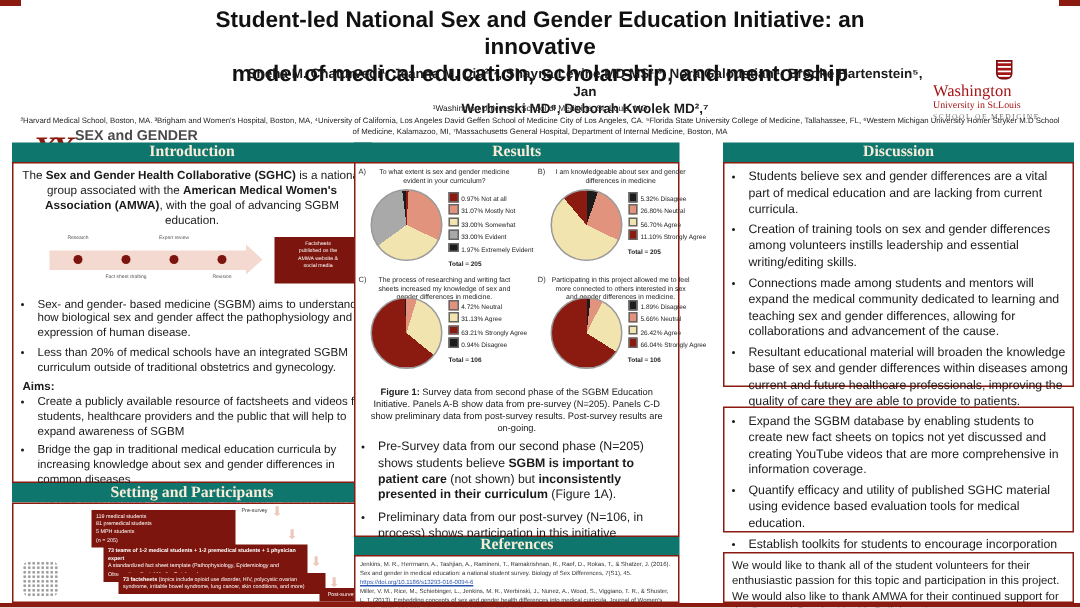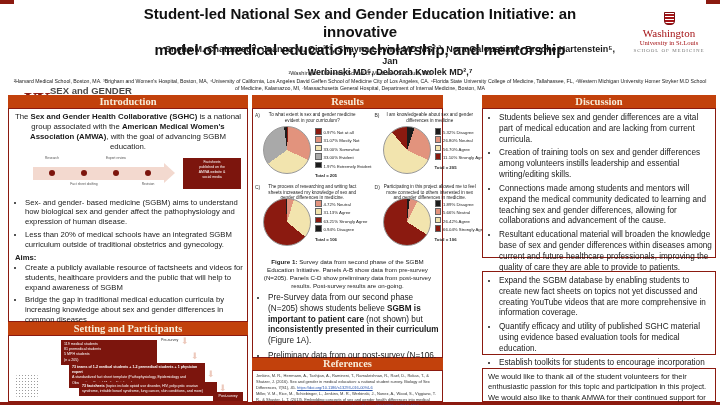--- a/index.html
+++ b/index.html
@@ -18,35 +18,35 @@
   .affil2{position:absolute;top:78px;left:12px;right:12px;text-align:center;font-size:5.2px;
           line-height:1.35;color:#222;}
 
   .sghc{position:absolute;left:22px;top:38px;width:152px;line-height:1;margin-top:48px;}
   .sghc .xx{float:left;font-family:"Liberation Serif",serif;font-weight:bold;font-style:italic;
             font-size:24px;color:#8b1a10;letter-spacing:-4px;margin:2px 4px 0 0;}
   .sghc .l1{font-size:9.5px;font-weight:bold;color:#4a4a4a;}
   .sghc .l2{font-size:7.6px;font-weight:bold;color:#8b1a10;margin-top:1px;}
   .sghc .l3{font-size:3.9px;color:#8b1a10;margin-top:1.5px;}
 
-  .washu{position:absolute;right:4px;top:12px;width:94px;text-align:center;
+  .washu{position:absolute;right:4px;top:40px;width:94px;text-align:left;
          font-family:"Liberation Serif",serif;color:#a51417;}
   .washu .shield{width:9px;height:11px;margin:0 auto 2px;background:#a51417;
                  border-radius:0 0 4px 4px;border:1px solid #7c0f12;
                  background-image:linear-gradient(#fff 1px,transparent 1px);background-size:3px 3px;}
   .washu .w1{font-size:11px;}
   .washu .w2{font-size:6.6px;}
   .washu .w3{font-size:5px;color:#777;letter-spacing:1px;margin-top:2px;font-family:"Liberation Serif",serif;}
 
   
   .col{position:absolute;top:95px;height:307px;}
   .col1{left:8px;width:240px;}
-  .col2{left:252px;width:191px;}
+  .col2{left:236px;width:217px;}
   .col3{left:482px;width:234px;}
-  .bar{position:absolute;left:0;right:0;height:13px;background:#c2410c;color:#f7ecd8;
+  .bar{position:absolute;left:0;right:0;height:13px;background:#0f766e;color:#f7ecd8;
        font-family:"Liberation Serif",serif;font-weight:bold;font-size:10.5px;
        text-align:center;line-height:13px;}
   .box{position:absolute;left:0;right:0;background:#fff;border:1px solid #8b1a10;box-sizing:border-box;}
 
   
   .intro-p{font-size:7.8px;text-align:center;line-height:1.3;margin:3px 5px 2px;}
   .timeline{position:relative;height:38px;margin:1px 6px;}
   .tl-arrow{position:absolute;left:18px;right:76px;top:12px;height:13px;background:#f3d9cf;}
   .tl-head{position:absolute;right:66px;top:8px;width:0;height:0;
            border-top:10px solid transparent;border-bottom:10px solid transparent;

